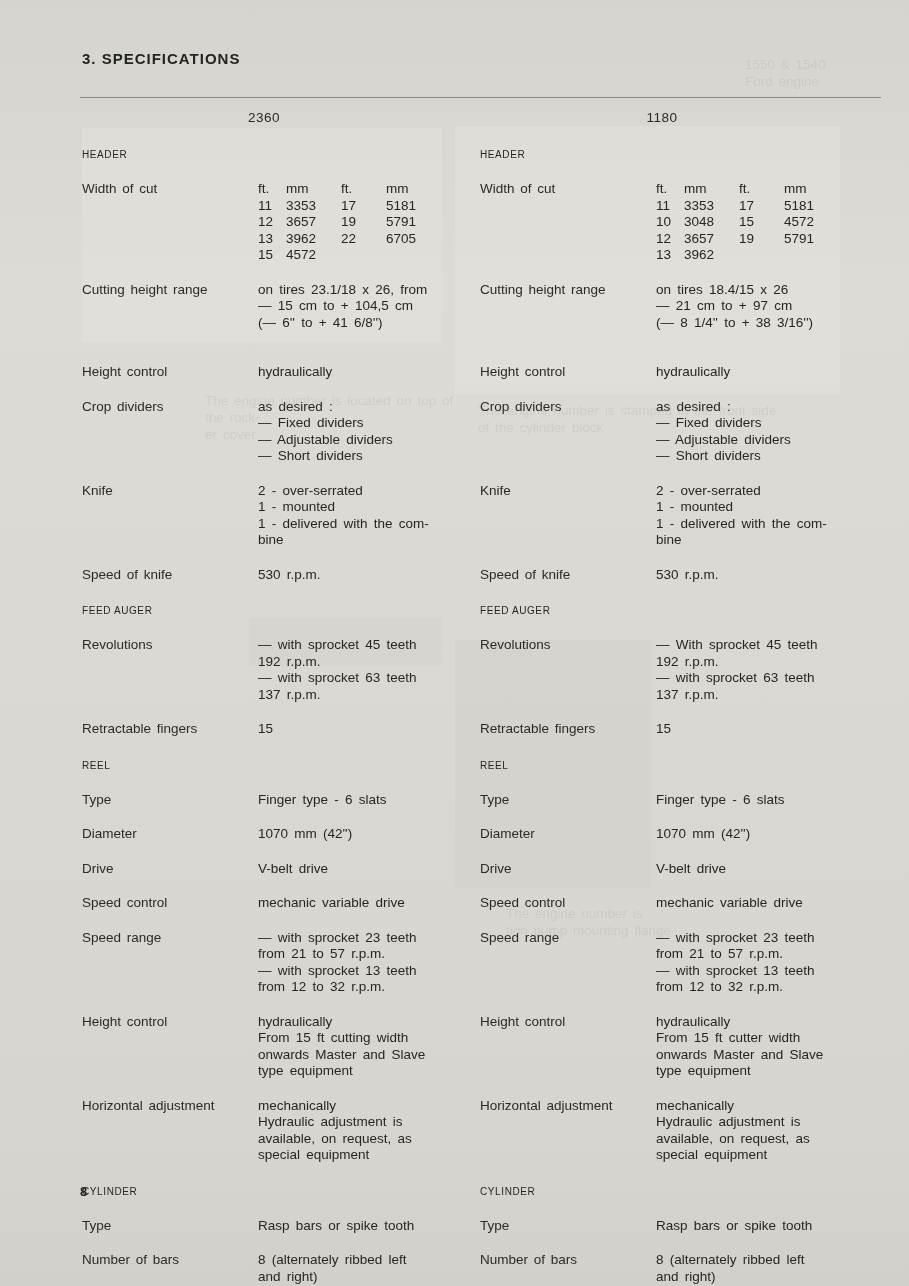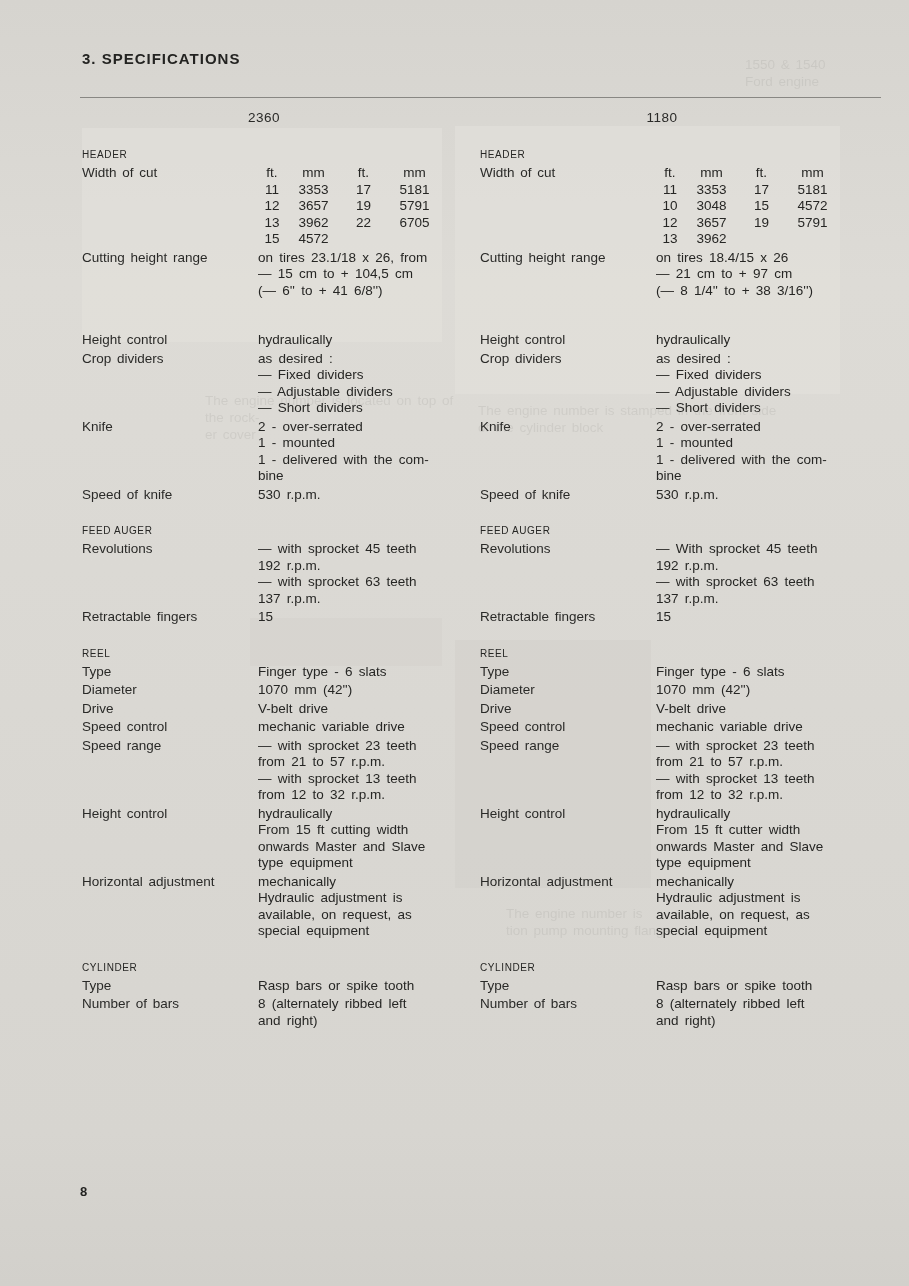--- a/index.html
+++ b/index.html
@@ -34,29 +34,29 @@
   #col-0{left:82px;}
   #col-1{left:480px;}
   .model{
     text-align:center;font-size:13.5px;letter-spacing:.5px;color:#2a2a28;
     margin:0 0 0 0;height:17px;
   }
   .heading{
     margin:19px 0 0 0;font-size:10px;font-weight:400;letter-spacing:.6px;
     color:#262624;line-height:17px;
   }
-  .row{display:grid;grid-template-columns:176px 1fr;margin-top:2px;}
+  .row{display:grid;grid-template-columns:176px 1fr;margin-top:18px;}
   .row.gap-lg{margin-top:33px;}
   .label{font-size:13.5px;line-height:16.5px;word-spacing:2px;color:#2a2a28;}
   .val{font-size:13.5px;line-height:16.5px;word-spacing:2.5px;color:#262624;white-space:pre-line;}
   .spec-table{
     display:grid;grid-template-columns:28px 55px 45px 57px;
     font-size:13.5px;line-height:16.5px;word-spacing:normal;
   }
-  .spec-table .cell{text-align:center;}
+  .spec-table .cell{text-align:left;}
   .pagenum{
     position:absolute;left:80px;top:1184px;
     font-size:13px;font-weight:600;color:#232321;
   }
 </style>
 </head>
 <body>
 
 <div class="page">
     <div class="shade" style="left: 250px; top: 618px; width: 192px; height: 48px; background: rgb(208, 206, 201); opacity: 0.35;"></div>

